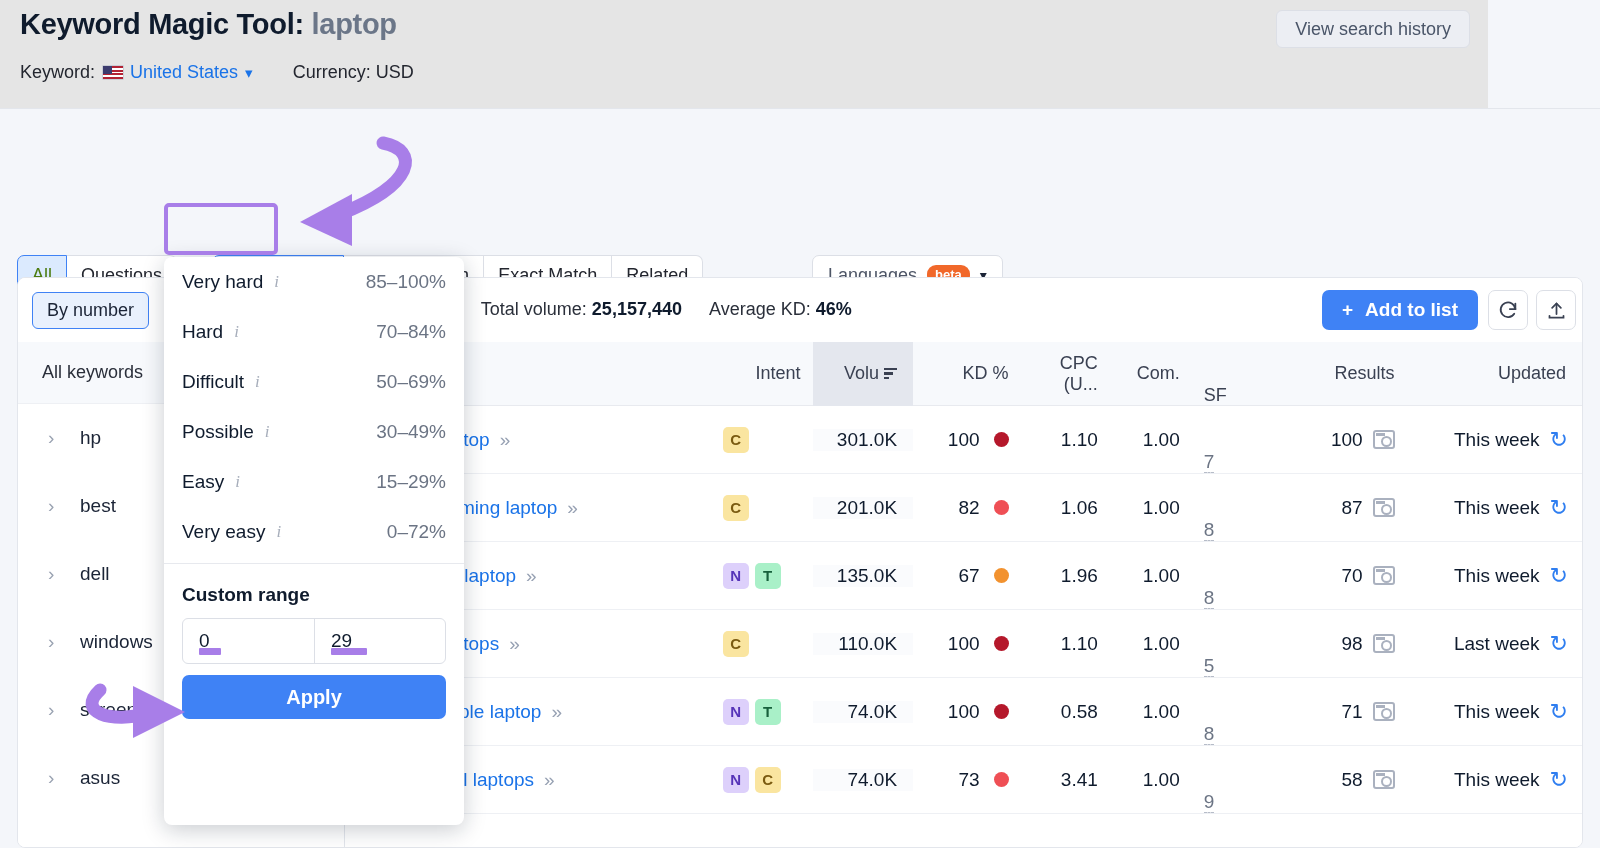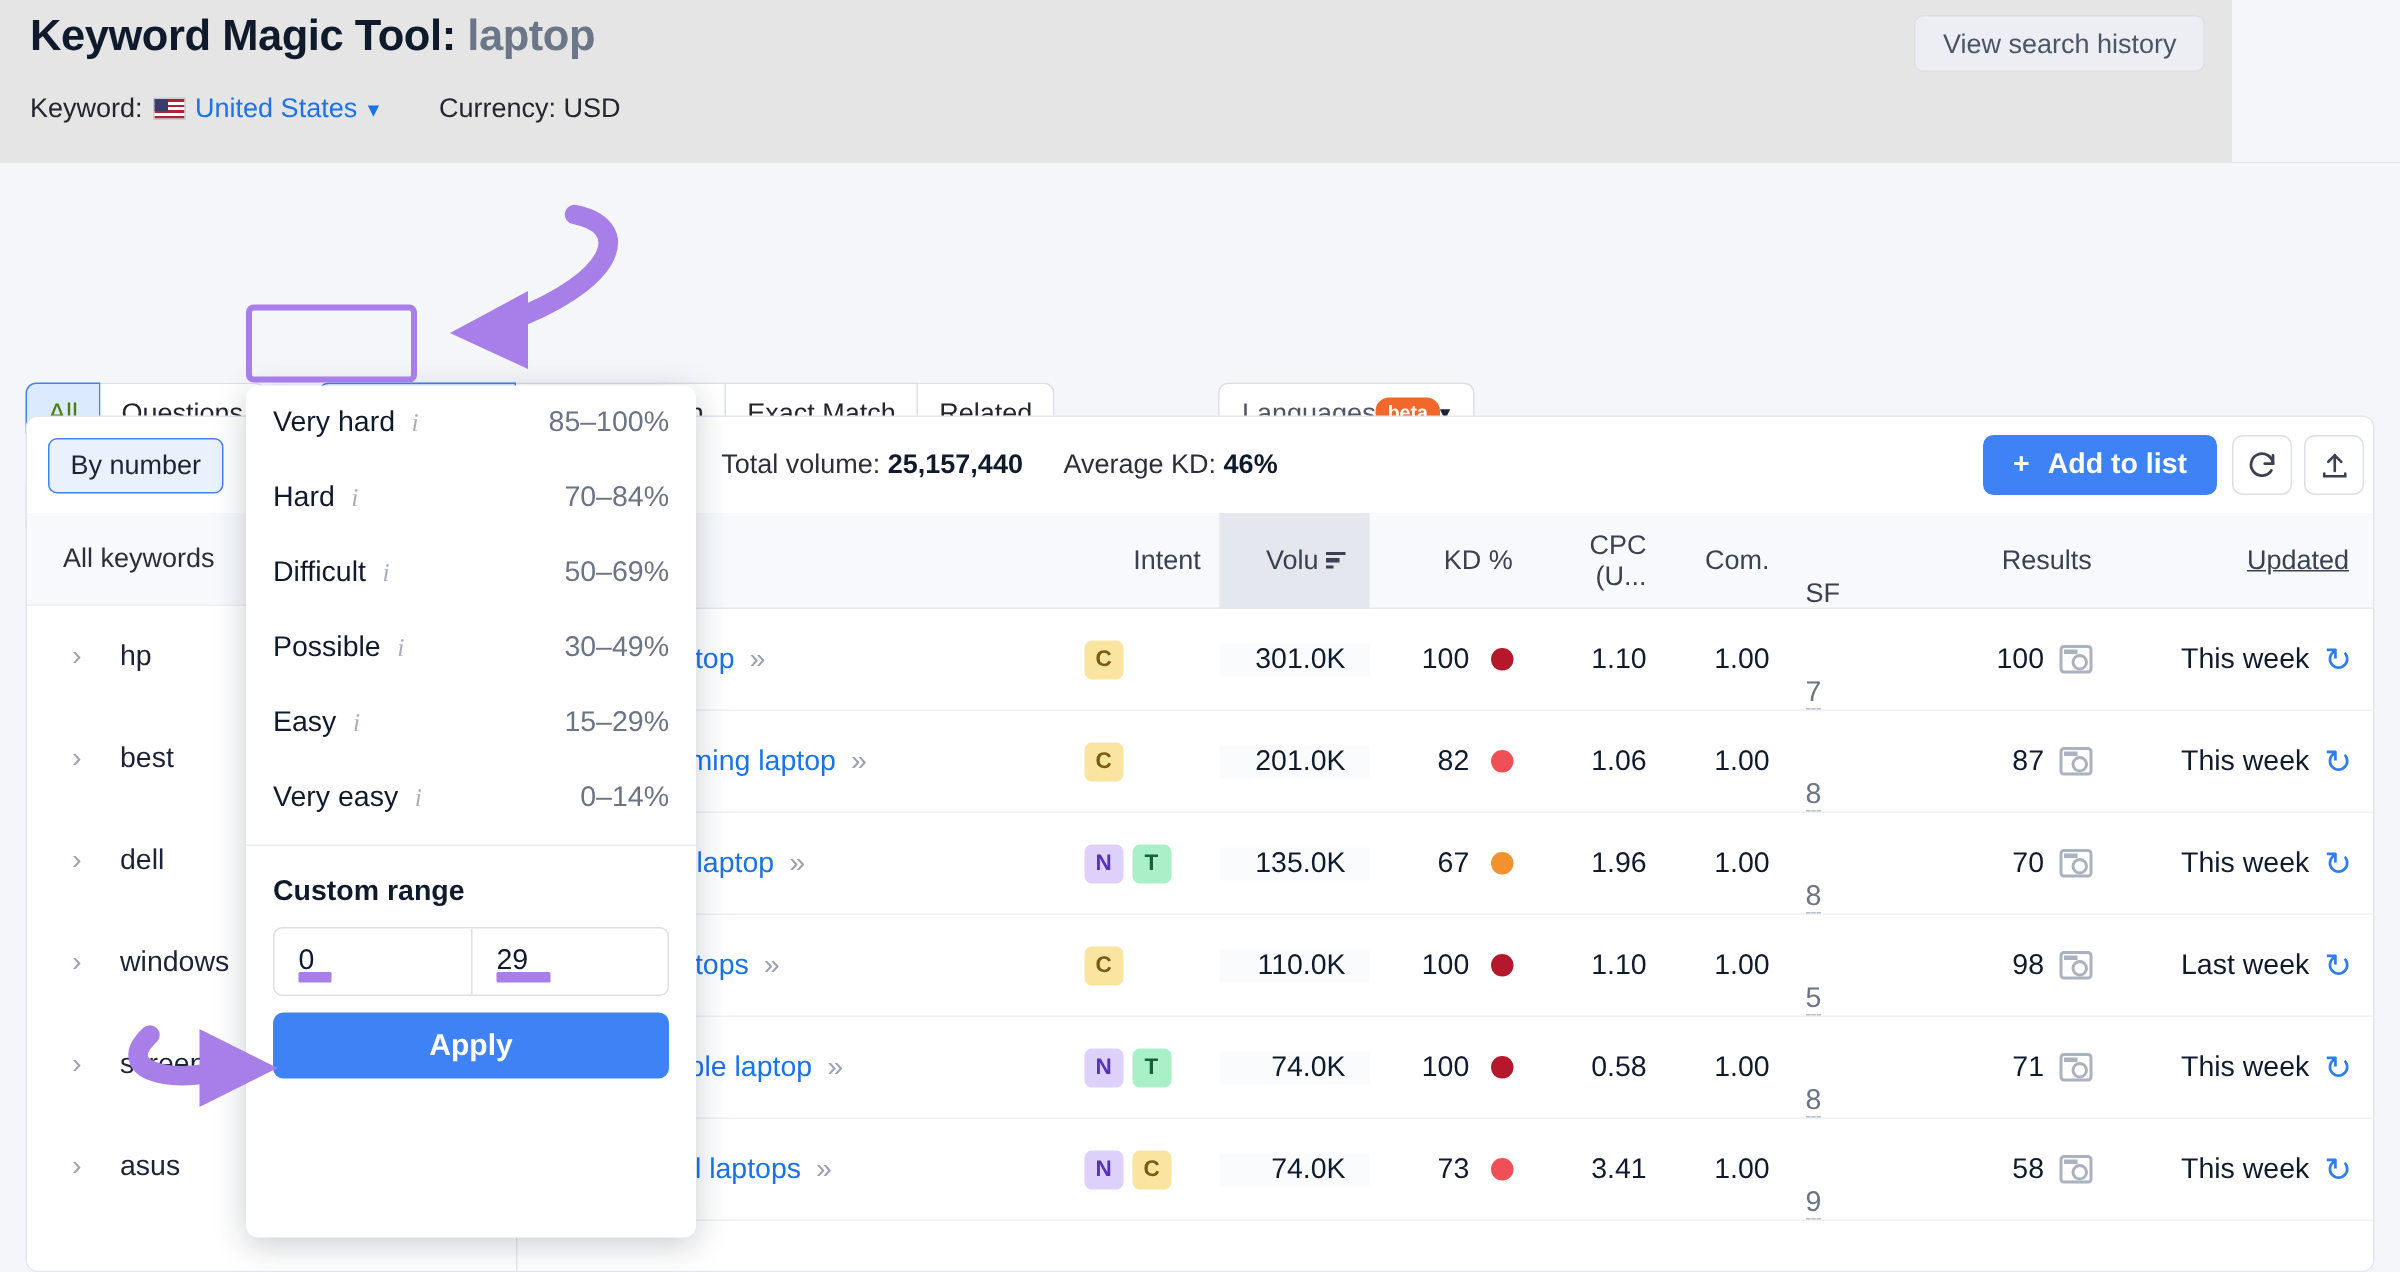--- a/index.html
+++ b/index.html
@@ -36,21 +36,21 @@
   .seg { position: absolute; display: flex; height: 40px; }
   .seg .sgi { height: 40px; padding: 0 14px; display: flex; align-items: center; justify-content: center;
               background: #fff; border: 1px solid #dcdfe6; border-left-width: 0; font-size: 18px; color: #23262f; cursor: pointer; white-space: nowrap; }
   .seg .sgi:first-child { border-left-width: 1px; border-radius: 7px 0 0 7px; }
   .seg .sgi:last-child { border-radius: 0 7px 7px 0; }
   .seg .sgi.active { background: #dbeafe; border-color: #3f82f5; color: #4d7c0f; }
   .seg .sgi.active + .sgi { border-left-width: 0; }
   .seg1 { left: 17px; top: 146px; }
   .seg2 { left: 212px; top: 146px; }
   .langbtn { position: absolute; left: 812px; top: 146px; height: 40px; padding: 0 15px; background: #fff;
-             border: 1px solid #dcdfe6; border-radius: 7px; display: flex; align-items: center; 
+             border: 1px solid #dcdfe6; border-radius: 7px; display: flex; align-items: center; gap: 10px;
              font-size: 18px; color: #4d5566; cursor: pointer; }
   .beta { background: #f1682a; color: #fff; font-size: 13px; font-weight: bold; border-radius: 9px; padding: 2px 8px 3px; }
   .caret { font-size: 14px; color: #1b2436; }
 
   .fbtn { position: absolute; top: 209px; height: 40px; background: #fff; border: 1px solid #dcdfe6; border-radius: 7px;
           display: flex; align-items: center; justify-content: space-between; padding: 0 14px; font-size: 18px; color: #9aa1b0; cursor: pointer; }
   .fbtn .cv { color: #1b2436; font-size: 14px; margin-left: 12px; }
 
   
   .kd-highlight { position: absolute; left: 164px; top: 203px; width: 114px; height: 52px;
@@ -93,21 +93,21 @@
   .c-kd    { width: 118px; display:flex; align-items:center; justify-content:flex-end; gap: 14px; padding-right: 14px; }
   .c-cpc   { width: 96px; text-align: right; padding-right: 14px; }
   .c-com   { width: 84px; text-align: right; padding-right: 10px; }
   .c-sf    { width: 74px; text-align: left; padding-left: 14px; margin-top: 44px; }
   .c-res   { width: 168px; display:flex; align-items:center; justify-content:flex-end; gap: 10px; padding-right: 20px; }
   .c-upd   { width: 183px; display:flex; align-items:center; justify-content:flex-end; gap: 10px; padding-right: 16px; }
   .thead .c-vol { background: #e4e7ee; height: 64px; display: flex; align-items: center; justify-content: flex-end; }
   .thead .c-int { justify-content: flex-end; padding-right: 12px; padding-left: 0; }
   .thead .c-sf  { text-align: left; }
   .thead .c-res { justify-content: flex-end; }
-  .thead .c-upd { justify-content: flex-end; padding-right: 18px; text-decoration: underline; }
+  .thead .c-upd { justify-content: flex-end; padding-right: 18px; }
   .volcell-bg { background: #fafbfd; }
 
   .chk { width: 22px; height: 22px; border: 1px solid #c4c9d3; border-radius: 4px; background: #fff; cursor: pointer; }
   .plusc { width: 22px; height: 22px; border-radius: 50%; border: 1.6px solid #9aa3b2; color: #5a6372; font-size: 16px;
            display: flex; align-items: center; justify-content: center; line-height: 1; flex: 0 0 22px; cursor:pointer; }
   .kwlink { color: #1a73e8; cursor: pointer; white-space: nowrap; }
   .chev2 { color: #97a1b3; font-size: 19px; letter-spacing:-2px; cursor:pointer; }
   .badge { width: 26px; height: 26px; border-radius: 5px; font-size: 15px; font-weight: bold; display: flex;
            align-items: center; justify-content: center; }
   .b-C { background: #fae5a0; color: #7a5a10; }
@@ -498,21 +498,21 @@
           <span class="rng">30–49%</span>
         </div>
         <div class="dd-item">
           <span class="dl">Easy</span>
           <span class="info">i</span>
           <span class="rng">15–29%</span>
         </div>
         <div class="dd-item">
           <span class="dl">Very easy</span>
           <span class="info">i</span>
-          <span class="rng">0–14%</span>
+          <span class="rng">0–72%</span>
         </div>
       </div>
     <div class="dd-sep"></div>
     <div class="dd-title">Custom range</div>
     <div class="rangerow">
       <div class="ri">
         <span>0</span>
         <span class="uline" style="left:16px;width:22px"></span>
       </div>
       <div class="ri">

